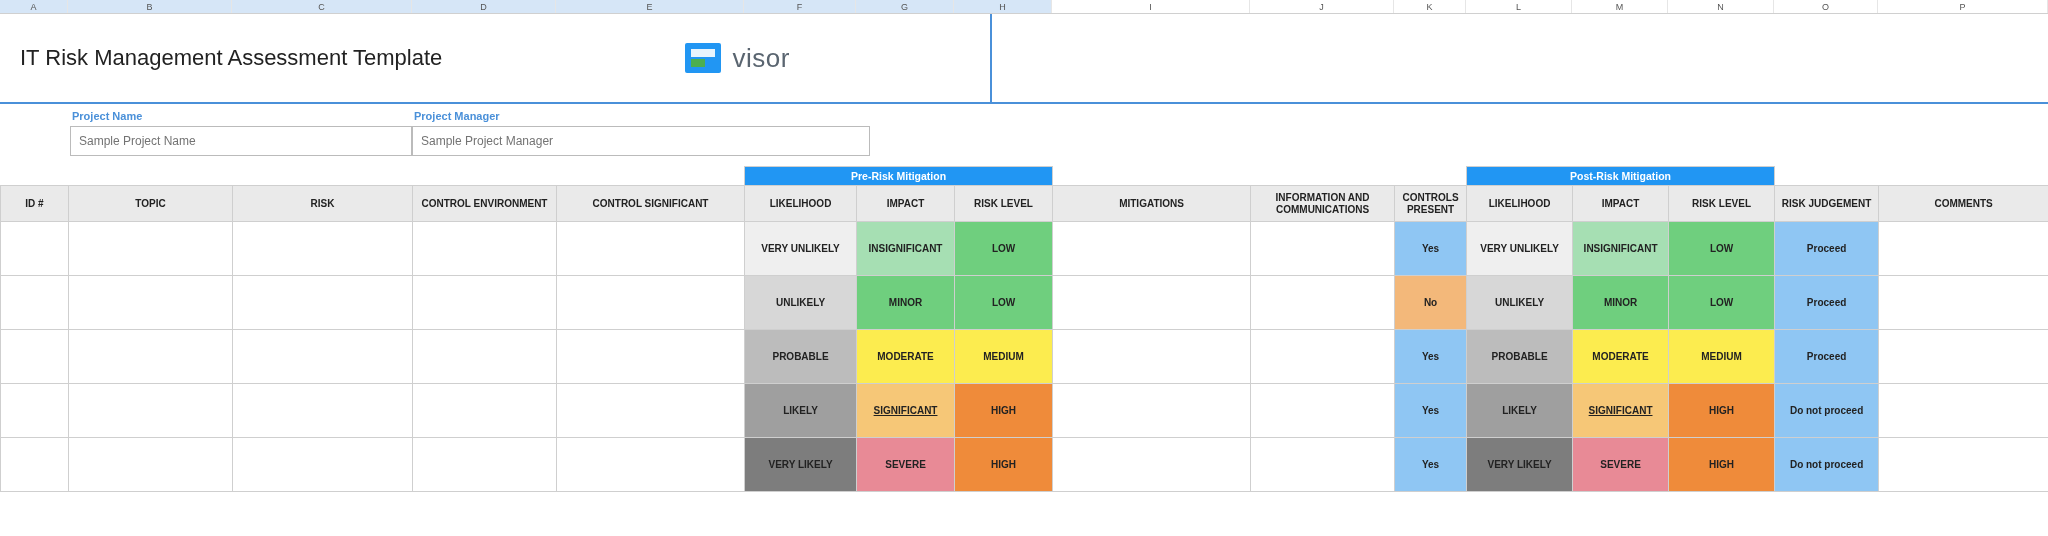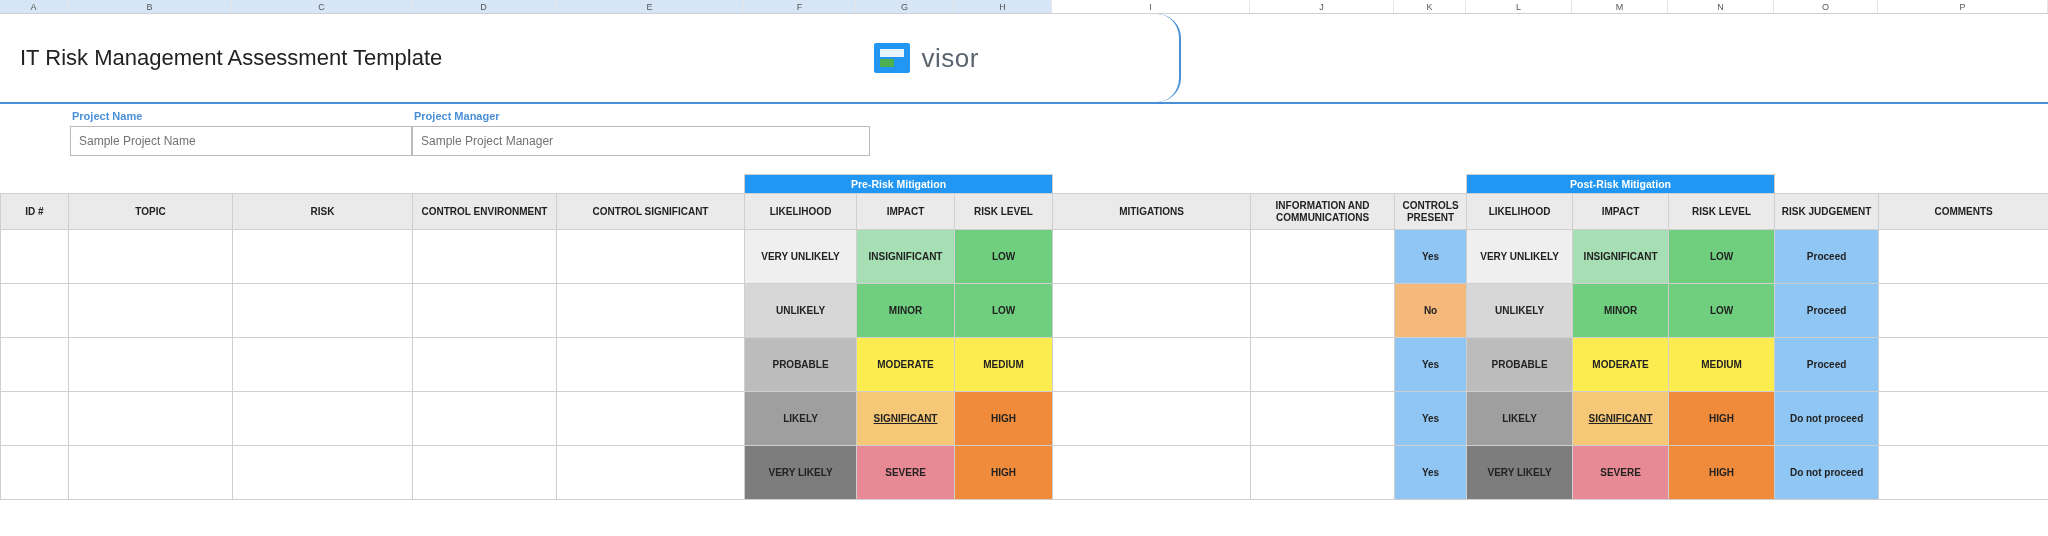--- a/index.html
+++ b/index.html
@@ -29,27 +29,26 @@
       flex-shrink: 0;
     }
     .col-headers .ch.hl { background: #d6e6f7; }
     
     .title-row {
       display: flex;
       height: 90px;
       border-bottom: 2px solid #4a90d9;
     }
     .title-cell {
-      width: 1181px;
+      width: 992px;
       padding: 18px 20px;
       display: flex;
       align-items: center;
       justify-content: space-between;
       border-right: 2px solid #4a90d9;
-      border-radius: 24px;
     }
     .title-text {
       font-size: 22px;
       color: #222;
     }
     .logo {
       display: flex;
       align-items: center;
       gap: 12px;
       margin-right: 180px;
@@ -101,21 +100,21 @@
     .meta-input {
       border: 1px solid #bbb;
       padding: 6px 8px;
       font-size: 12px;
       color: #737373;
       height: 30px;
       background: #fff;
     }
     
     .tbl {
-      margin-top: 18px;
+      margin-top: 10px;
       border-collapse: collapse;
       width: 100%;
       table-layout: fixed;
     }
     .tbl th, .tbl td {
       border: 1px solid #cfcfcf;
       text-align: center;
       vertical-align: middle;
       font-size: 10px;
       padding: 0;

